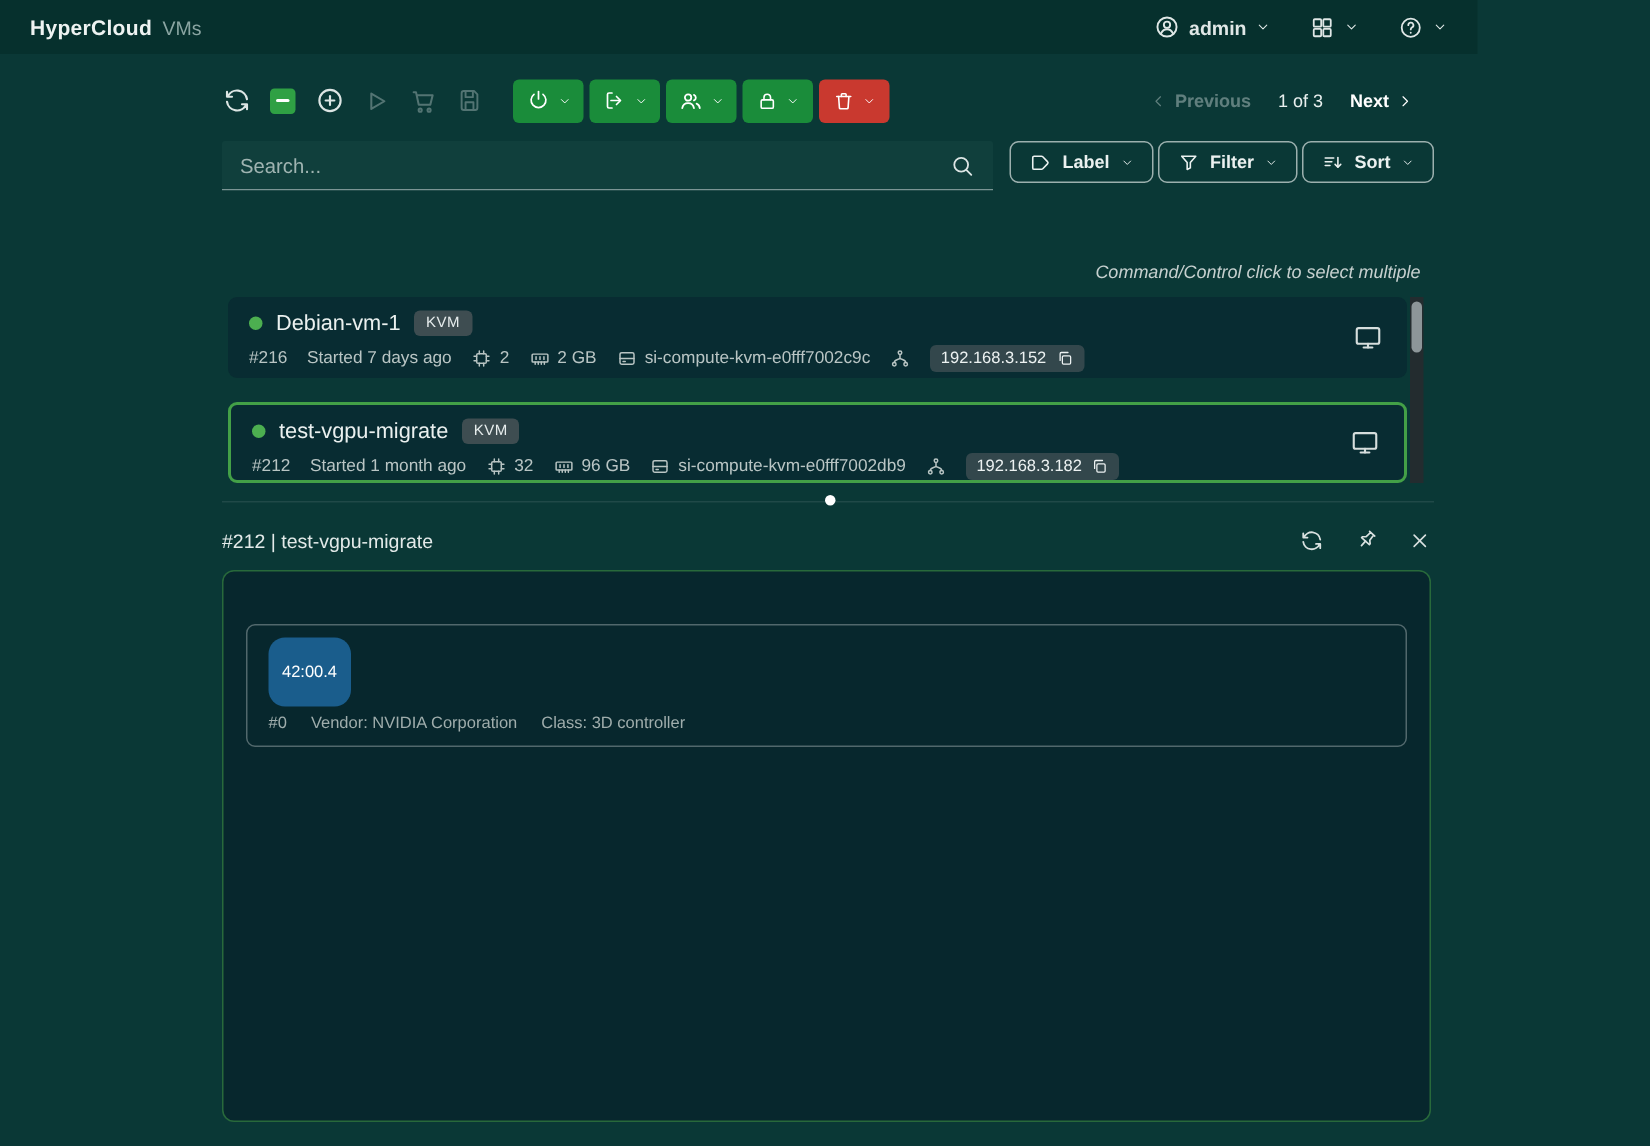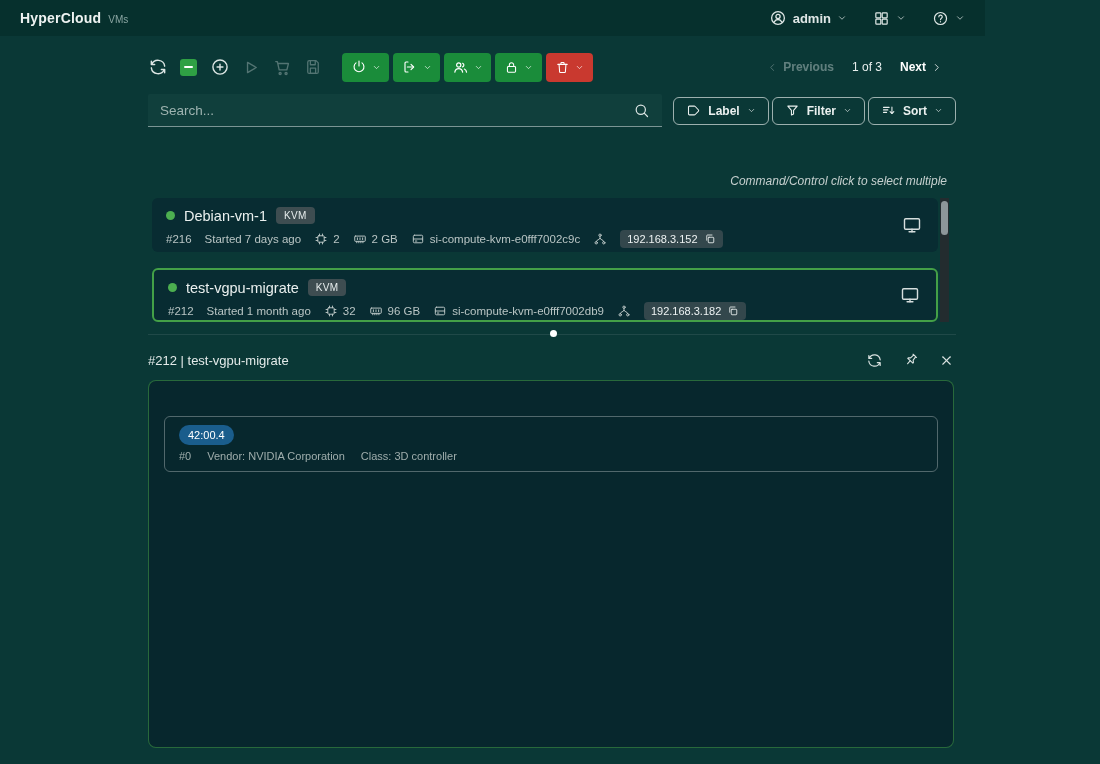--- a/index.html
+++ b/index.html
@@ -11,41 +11,41 @@
   html,body{background:var(--page-bg)}
   body{font-family:"Liberation Sans",sans-serif;-webkit-font-smoothing:antialiased}
   #app{position:relative;width:1100px;height:764px;background:var(--page-bg);overflow:hidden}
   svg.ic{fill:none;stroke:currentColor;stroke-width:1.7;stroke-linecap:round;stroke-linejoin:round;display:block}
 
   
   .topbar{position:absolute;top:0;left:0;width:985px;height:36px;background:var(--topbar-bg);
     display:flex;align-items:center;justify-content:space-between;padding:0 20px}
   .brand{display:flex;align-items:baseline;gap:7px}
   .brand-name{font-size:14px;font-weight:bold;color:#eef3f2;letter-spacing:.2px}
-  .brand-section{font-size:10px;color:#8aa5a2}
+  .brand-section{font-size:13px;color:#8aa5a2}
   .topbar-right{display:flex;align-items:center;gap:26px}
   .tb-item{display:flex;align-items:center;gap:6px;color:#dfe7e6;font-size:13px;font-weight:bold;cursor:pointer;background:none;border:none;font-family:inherit}
 
   
   .toolbar{position:absolute;left:148px;top:52px;width:808px;height:30px;display:flex;align-items:center}
   .icon-btn{background:none;border:none;color:#dce5e4;padding:0;margin-right:12px;cursor:pointer;display:flex;align-items:center}
   .icon-btn.disabled{opacity:.35}
   .checkbox{width:17px;height:17px;border-radius:3px;background:#2fa044;display:inline-flex;align-items:center;justify-content:center;margin-right:13px;cursor:pointer}
   .checkbox .dash{width:9px;height:2px;background:#fff;border-radius:1px}
   .dd-group{display:flex;margin-left:8px}
   .dd-btn{height:29px;min-width:47px;border:none;border-radius:4px;background:var(--accent-green);color:#fff;
     display:inline-flex;align-items:center;justify-content:center;gap:5px;margin-right:4px;cursor:pointer;padding:0 8px}
   .dd-btn.red{background:var(--danger-red)}
   .pagination{margin-left:auto;display:flex;align-items:center;gap:18px;font-size:12px;margin-right:14px}
   .pg-prev{display:flex;align-items:center;gap:5px;color:#e2eae9;opacity:.4;cursor:pointer;background:none;border:none;font-size:12px;font-weight:bold;font-family:inherit}
   .pg-info{color:#e8efee}
   .pg-next{display:flex;align-items:center;gap:5px;color:#fff;font-weight:bold;cursor:pointer;background:none;border:none;font-size:12px;font-family:inherit}
 
   
-  .search-row{position:absolute;left:148px;top:94px;width:808px;display:flex;align-items:center}
+  .search-row{position:absolute;left:148px;top:94px;width:808px;display:flex;}
   .search-box{width:514px;height:33px;background:#103f3c;border-bottom:1px solid rgba(255,255,255,.45);
     display:flex;align-items:center;padding:0 12px;border-radius:2px 2px 0 0}
   .search-box input{flex:1;background:transparent;border:none;outline:none;color:#e8efee;font-size:13.5px;font-family:inherit}
   .search-box input::placeholder{color:#9fb4b1}
   .filter-buttons{margin-left:auto;display:flex;gap:3px}
   .fbtn{height:28px;background:transparent;border:1px solid rgba(235,241,240,.65);border-radius:6px;color:#ebf1f0;
     font-size:12px;font-weight:bold;display:inline-flex;align-items:center;gap:7px;padding:0 12px;cursor:pointer;font-family:inherit}
 
   
   .hint{position:absolute;left:148px;top:174px;width:799px;text-align:right;font-size:12px;font-style:italic;color:#c6d0cf}
@@ -85,21 +85,21 @@
     border-radius:8px;background:var(--panel-bg);overflow:hidden}
   .tabs{height:33px;display:flex;align-items:stretch;padding-left:28px;gap:34px;border-bottom:1px solid rgba(120,190,140,.25)}
   .tab{display:flex;align-items:center;font-size:12.5px;color:#ccd6d5;cursor:pointer;position:relative}
   .tab.active{color:#4caf50}
   .tab.active::after{content:"";position:absolute;left:-8px;right:-8px;bottom:-1px;height:2px;background:var(--selected-border)}
   .alert{display:flex;align-items:center;gap:13px;margin:21px 18px 0;font-size:13px;color:#dbe2e1}
   .alert svg{color:var(--info-blue);flex:none}
   .pci-card{margin:35px 15px 0;border:1px solid rgba(255,255,255,.3);border-radius:6px;padding:8px 14px 9px}
   .pci-title-row{display:flex;align-items:center;gap:10px}
   .pci-title{font-size:14.5px;color:#ecf1f1}
-  .pci-addr{background:var(--pci-badge-blue);color:#fff;font-size:11px;padding:4px 9px;border-radius:11px}
+  .pci-addr{background:var(--pci-badge-blue);color:#fff;font-size:11px;padding:17px 9px;border-radius:11px}
   .pci-meta{display:flex;gap:16px;margin-top:5px;font-size:11px;color:#9fadac}
 </style>
 </head>
 <body>
 
 <div id="app">
 
   <header class="topbar">
     <div class="brand">
       <span class="brand-name">HyperCloud</span>

